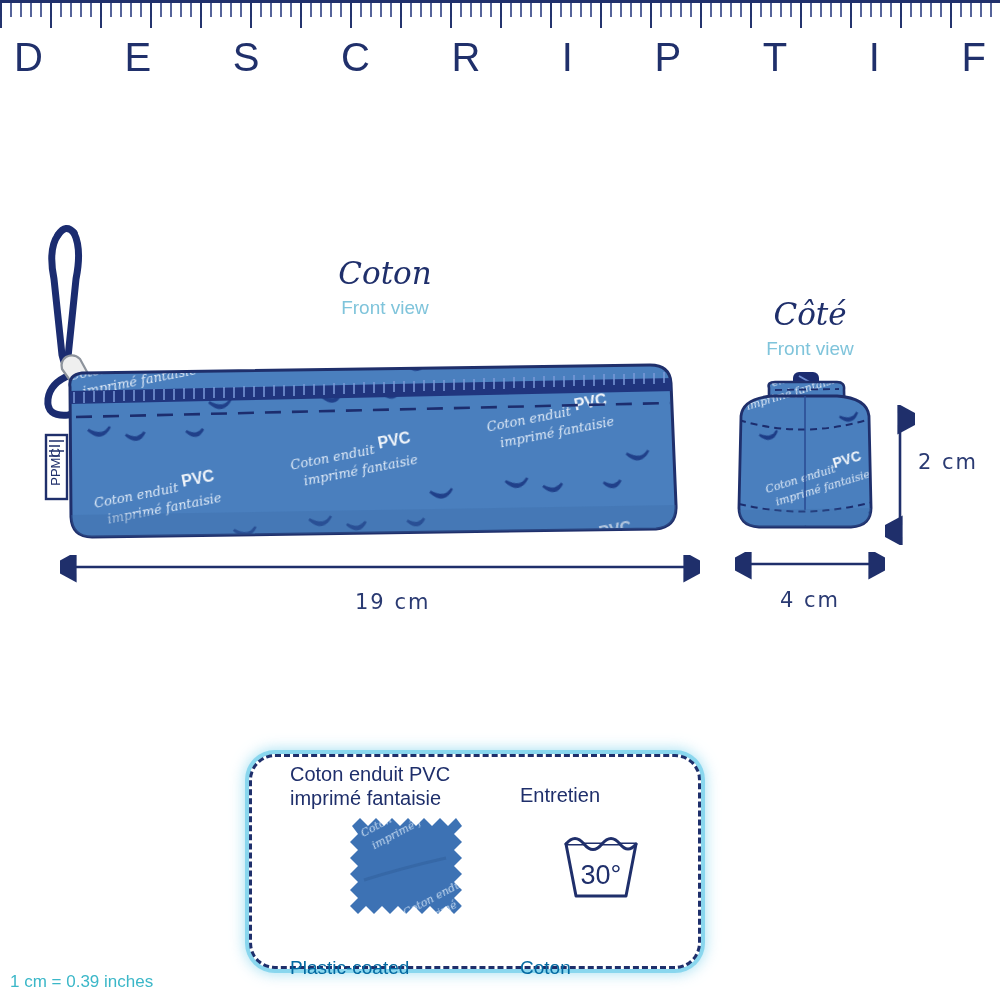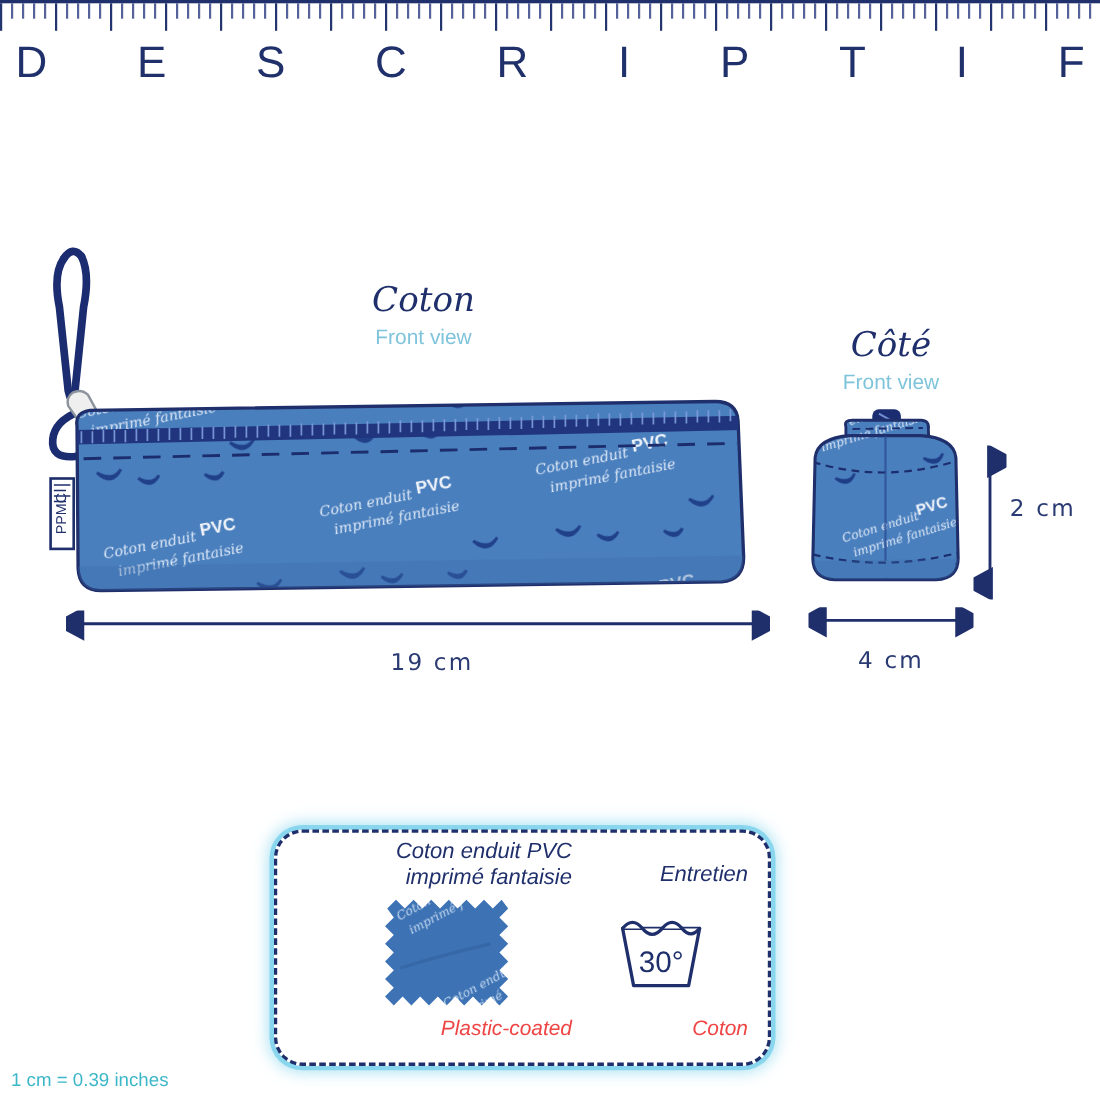--- a/index.html
+++ b/index.html
@@ -108,36 +108,36 @@
     height: 215px;
     border: 3px dashed #1f2f6b;
     border-radius: 26px;
     background: #ffffff;
     box-shadow: 0 0 0 4px rgba(126,210,236,0.85),
                 0 0 14px 5px rgba(126,210,236,0.65);
     box-sizing: border-box;
   }
   .panel-col {
     position: absolute;
-    text-align: right;
-    font-style: italic;
+    text-align: left;
   }
   .panel-title {
     font-family: "Liberation Sans", sans-serif;
     font-size: 20px;
     color: #1f2f6b;
     line-height: 1.22;
     white-space: nowrap;
   }
   .panel-sub {
     font-family: "Liberation Sans", sans-serif;
     font-size: 19px;
-    color: #ef4444;
+    color: #0369a1;
     line-height: 1.22;
     white-space: nowrap;
+    margin-top: 32px;
   }
 
   
   #footer-note {
     position: absolute;
     left: 10px;
     top: 972px;
     font-family: "Liberation Sans", sans-serif;
     font-size: 17px;
     color: #3bb7c8;

